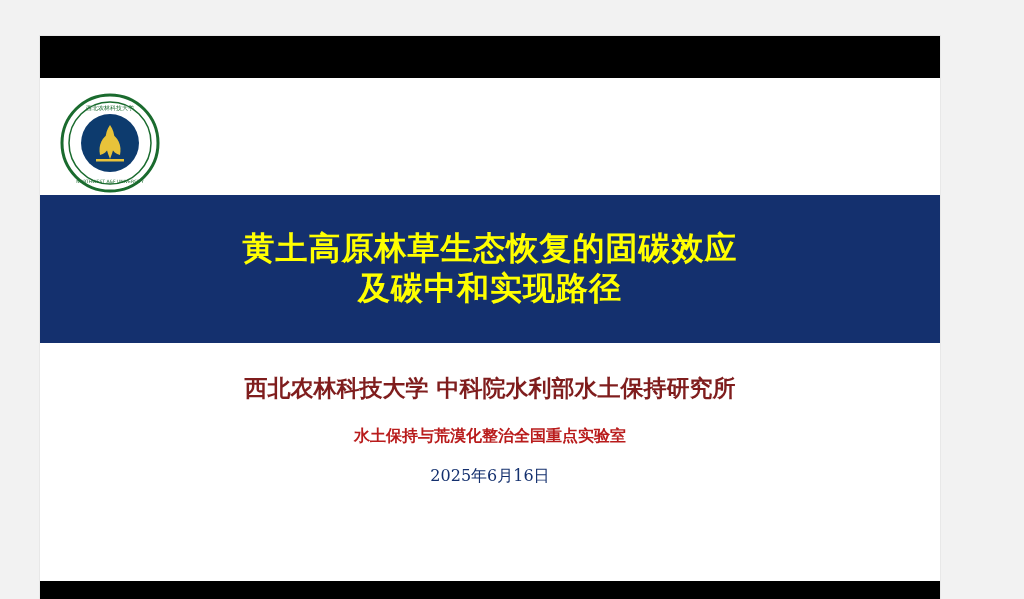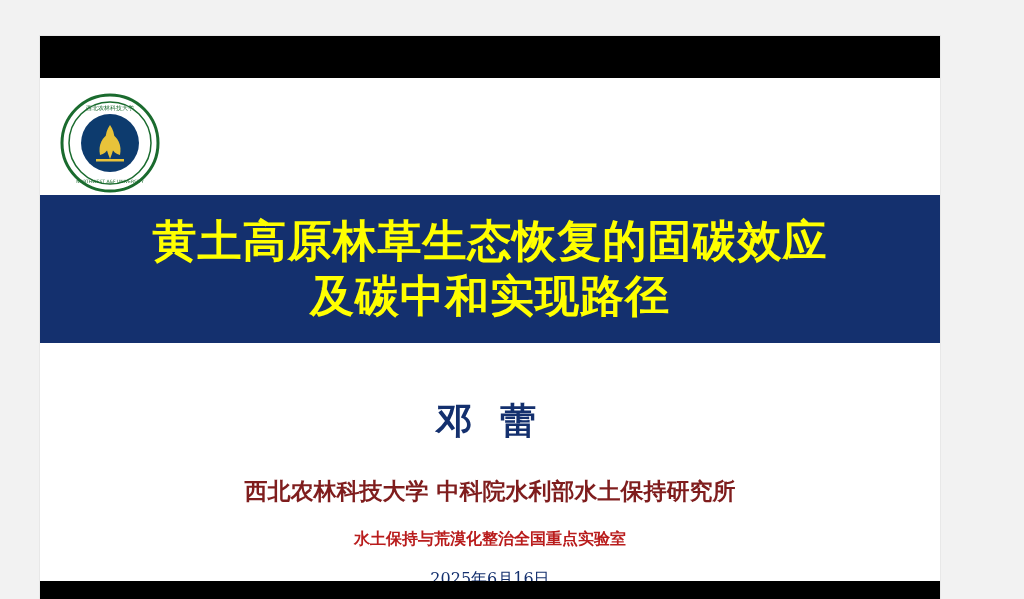--- a/index.html
+++ b/index.html
@@ -57,21 +57,21 @@
     height: 148px;
     background: #14306e;
     display: flex;
     align-items: center;
     justify-content: center;
     flex-direction: column;
   }
 
   .title-text {
     color: #ffff00;
-    font-size: 44px;
+    font-size: 32px;
     font-weight: bold;
     line-height: 1.24;
     text-align: center;
     letter-spacing: 1px;
     white-space: pre-line;
     font-family: "DejaVu Sans", "Liberation Sans", sans-serif;
   }
 
   .body-area {
     position: absolute;
@@ -147,20 +147,19 @@
       </svg>
     </div>
   </div>
 
   <div class="title-band">
     <div class="title-text">黄土高原林草生态恢复的固碳效应
 及碳中和实现路径</div>
   </div>
 
   <div class="body-area">
-    <div class="author">邓 蕾</div>
     <div class="affil">西北农林科技大学  中科院水利部水土保持研究所</div>
     <div class="affil2">水土保持与荒漠化整治全国重点实验室</div>
     <div class="date">2025年6月16日</div>
   </div>
 
   <div class="bottom-black-bar"></div>
 </div>
 
 </body></html>

